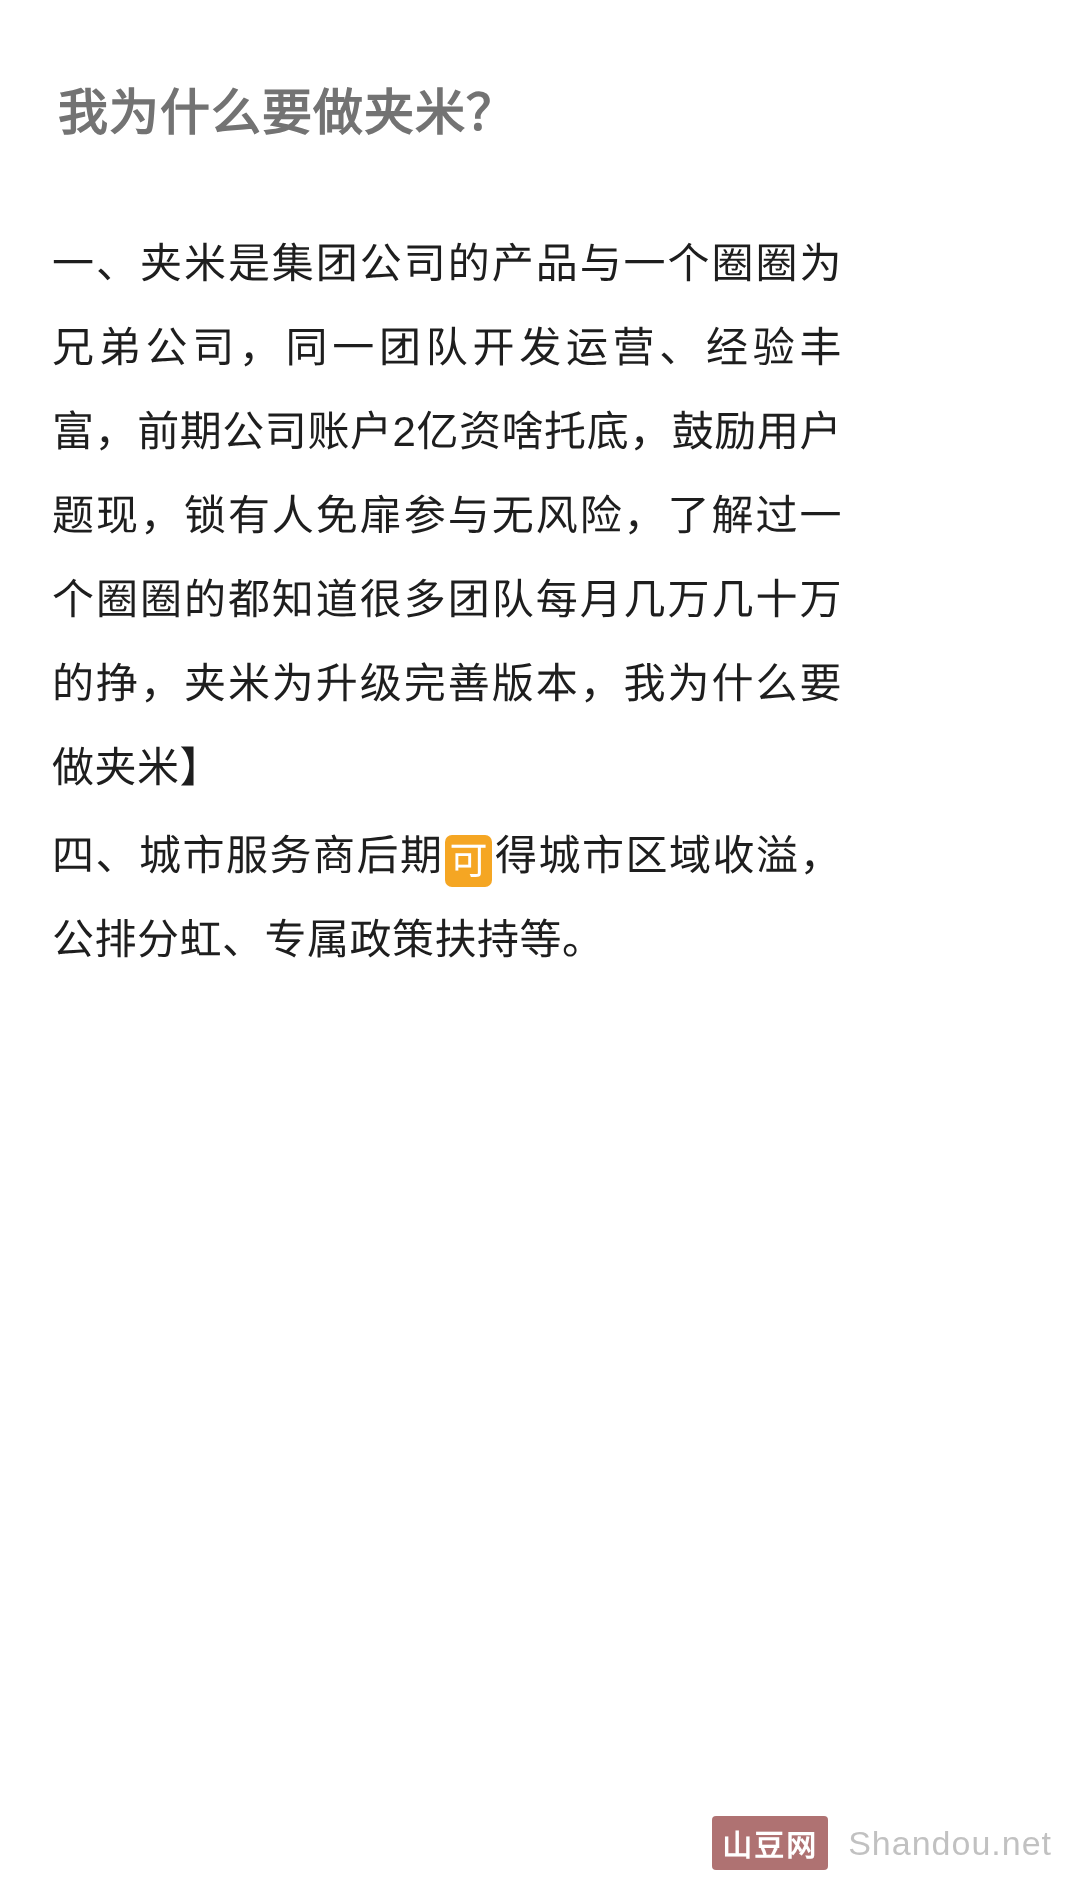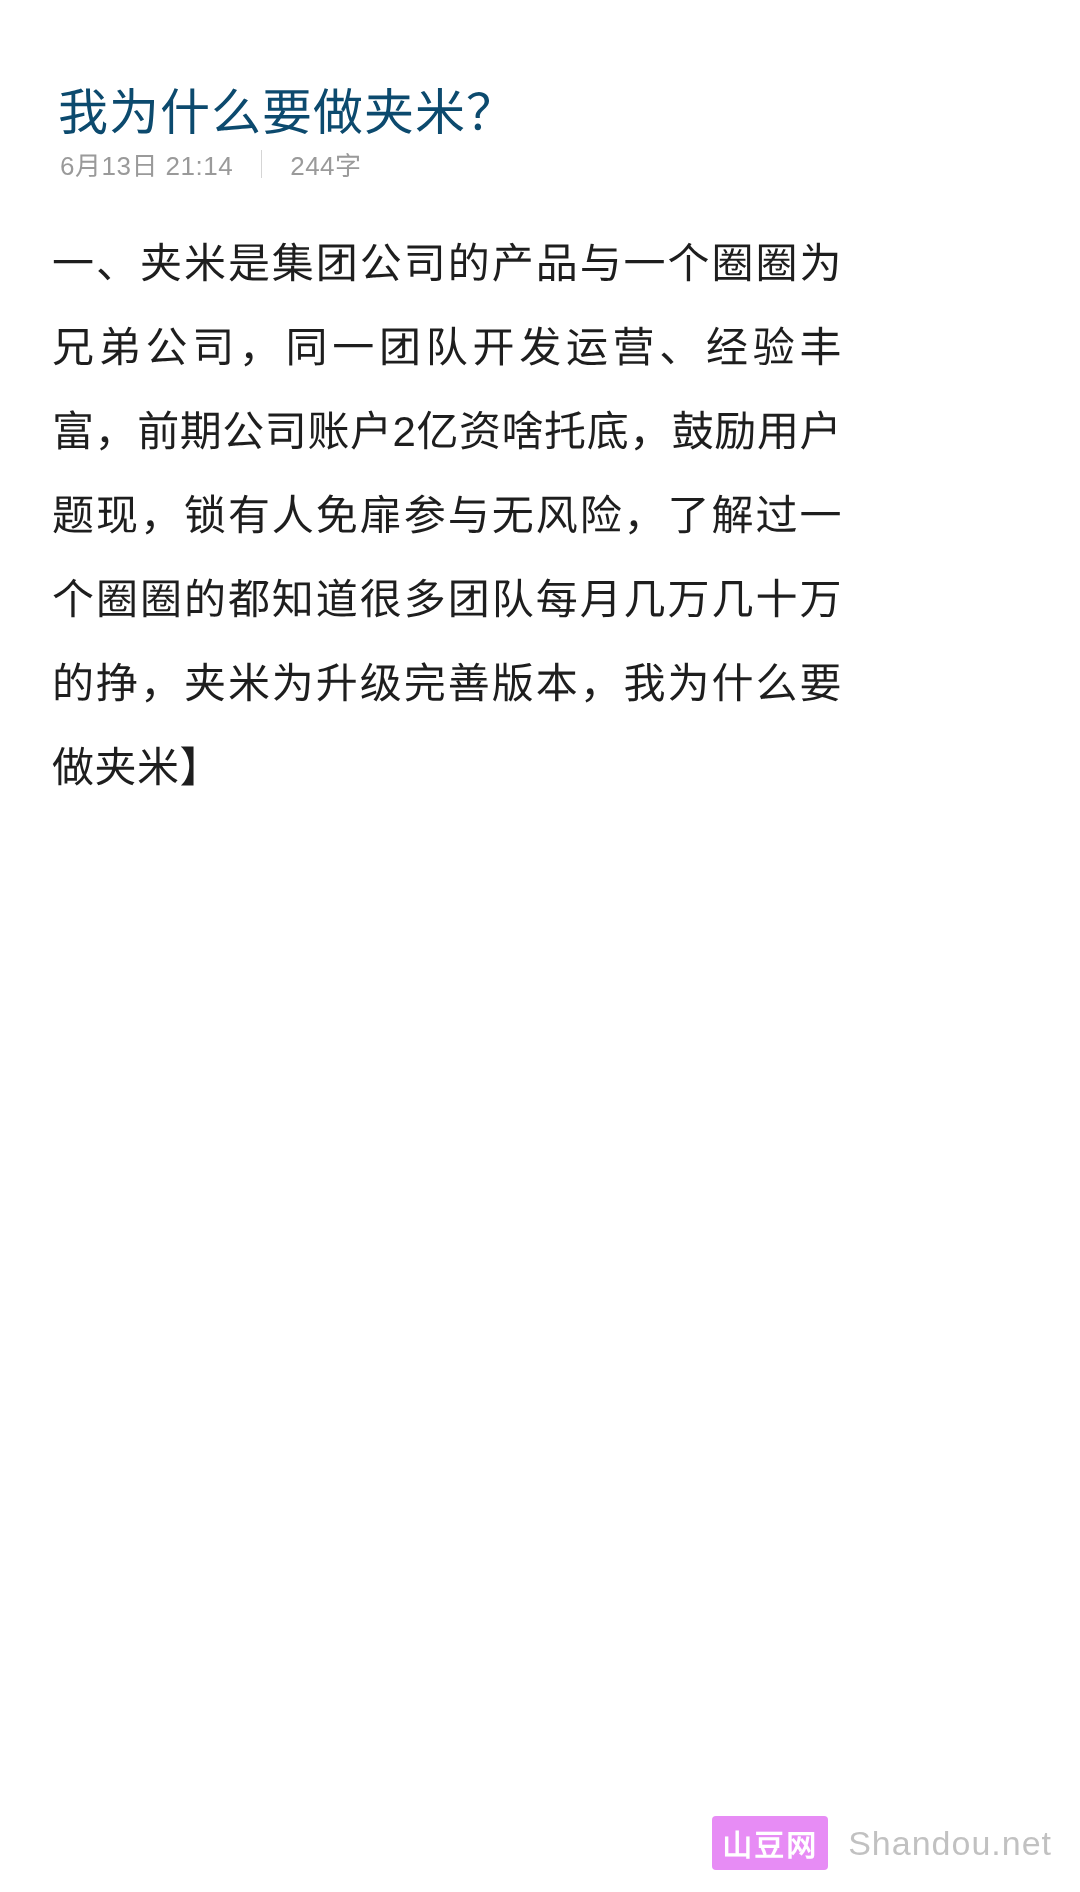--- a/index.html
+++ b/index.html
@@ -18,22 +18,22 @@
     position: absolute;
     inset: 0;
     background: #ffffff;
     padding: 0;
   }
   .article-title {
     position: absolute;
     left: 58px;
     top: 48px;
     font-size: 50px;
-    font-weight: normal;
-    color: #0c4a6e;
+    font-weight: bold;
+    color: #737373;
     letter-spacing: 1px;
     line-height: 1.25;
   }
   .meta-row {
     position: absolute;
     left: 60px;
     top: 145px;
     display: flex;
     align-items: center;
     font-size: 26px;
@@ -75,21 +75,21 @@
   }
   .watermark {
     position: absolute;
     right: 28px;
     bottom: 22px;
     display: flex;
     align-items: center;
     opacity: 0.62;
   }
   .wm-badge {
-    background: #d946ef;
+    background: #7f1d1d;
     color: #ffffff;
     font-size: 30px;
     padding: 5px 10px;
     border-radius: 4px;
     letter-spacing: 2px;
     font-weight: bold;
   }
   .wm-text {
     margin-left: 20px;
     color: #9c9c9c;
@@ -97,28 +97,24 @@
     letter-spacing: 1px;
   }
 </style>
 </head>
 <body>
 
 <div class="page">
 
   <h1 class="article-title">我为什么要做夹米？</h1>
 
-  <div class="meta-row">
-    <span>6月13日 21:14</span>
-    <span class="meta-sep"></span>
-    <span>244字</span>
-  </div>
 
   <div class="body-text">
     <p class="para" id="p1">一、夹米是集团公司的产品与一个圈圈为兄弟公司，同一团队开发运营、经验丰富，前期公司账户2亿资啥托底，鼓励用户题现，锁有人免扉参与无风险，了解过一个圈圈的都知道很多团队每月几万几十万的挣，夹米为升级完善版本，我为什么要做夹米】</p>
+    <p class="para" id="p4">四、城市服务商后期<span class="hl">可</span>得城市区域收溢，公排分虹、专属政策扶持等。</p>
   </div>
 
   <div class="watermark">
     <span class="wm-badge">山豆网</span>
     <span class="wm-text">Shandou.net</span>
   </div>
 
 </div>
 
 </body></html>

